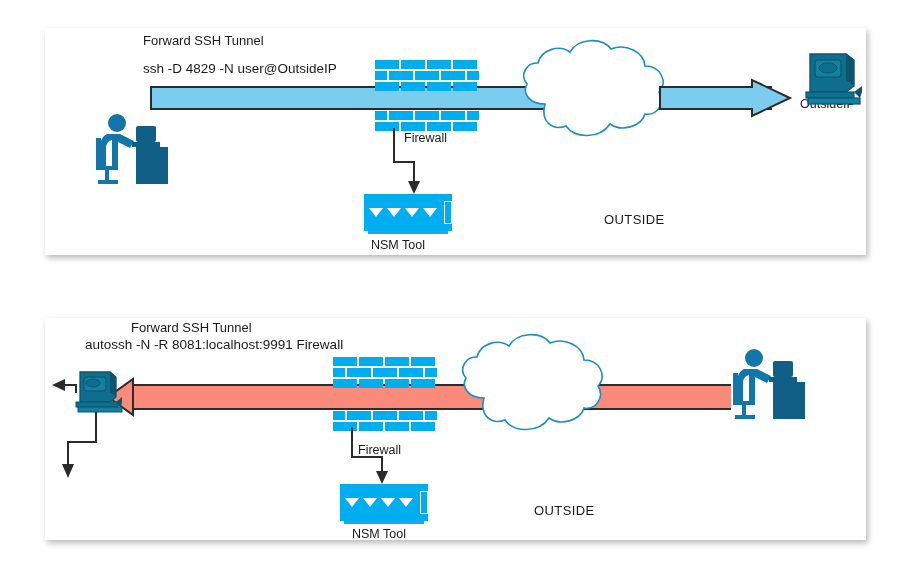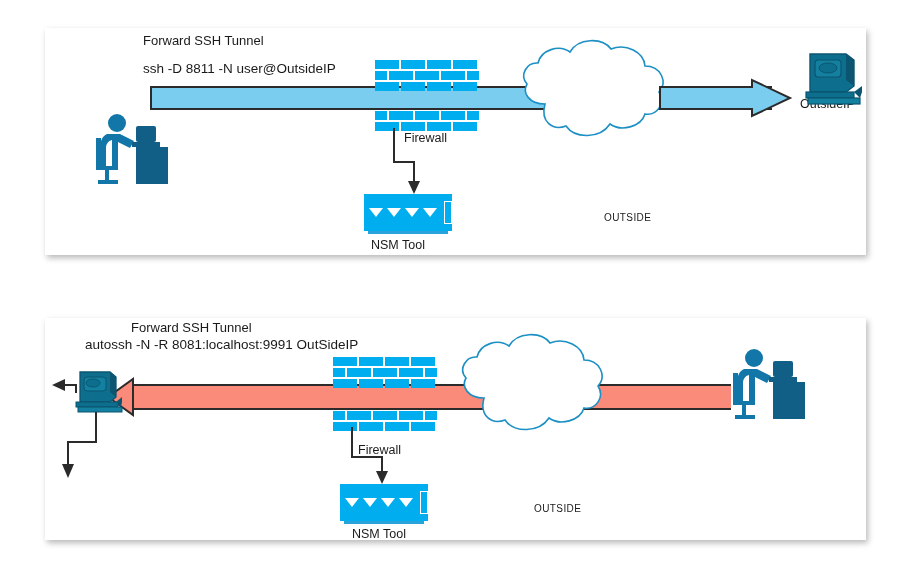--- a/index.html
+++ b/index.html
@@ -32,21 +32,21 @@
   
   .label {
     position: absolute;
     color: #1a1a1a;
     white-space: nowrap;
     font-family: "Liberation Sans", sans-serif;
   }
   .title-label   { font-size: 13px; }
   .cmd-label     { font-size: 13.5px; }
   .small-label   { font-size: 12.5px; }
-  .outside-label { font-size: 10px; letter-spacing: 0.4px; }
+  .outside-label { font-size: 13px; letter-spacing: 0.4px; }
 
   
   .bar {
     position: absolute;
     border-top: 2px solid #2b2b2b;
     border-bottom: 2px solid #2b2b2b;
     box-sizing: border-box;
   }
   .bar-blue { background: #7ACDEF; }
   .bar-red  { background: #FA8A79; }
@@ -128,21 +128,21 @@
 </style>
 </head>
 <body>
 
 <div class="stage">
 
   <div class="panel" id="panel-forward"></div>
 
   <div class="label title-label" style="left:143px; top:33px;">Forward SSH Tunnel</div>
 
-  <div class="label cmd-label" style="left:143px; top:61px;">ssh -D  8811 -N user@OutsideIP</div>
+  <div class="label cmd-label" style="left:143px; top:61px;">ssh -D  4829 -N user@OutsideIP</div>
 
   <div class="bar bar-blue" style="left:150px; top:86px; width:622px; height:24px;"></div>
   <div class="bar-cap-left" style="left:150px; top:86px; height:24px; width:2px;"></div>
 
   <div class="firewall" style="left:375px; top:60px;">
     <div class="brick-row">
       <div class="brick" style="width:24px"></div>
         <div class="brick" style="width:24px"></div>
       <div class="brick" style="width:24px"></div>
         <div class="brick" style="width:24px"></div>
@@ -191,21 +191,21 @@
   <div class="label small-label" style="left:371px; top:238px;">NSM Tool</div>
 
   <div class="label outside-label" style="left:604px; top:212px;">OUTSIDE</div>
 
   <div class="label small-label" style="left:800px; top:97px;">OutsideIP</div>
 
   <div class="panel" id="panel-reverse"></div>
 
   <div class="label title-label" style="left:131px; top:320px;">Forward SSH Tunnel</div>
 
-  <div class="label cmd-label" style="left:85px; top:337px;">autossh  -N -R 8081:localhost:9991 OutSideIP</div>
+  <div class="label cmd-label" style="left:85px; top:337px;">autossh  -N -R 8081:localhost:9991 Firewall</div>
 
   <div class="bar bar-red" style="left:133px; top:384px; width:598px; height:26px;"></div>
 
   <div class="firewall" style="left:333px; top:357px;">
     <div class="brick-row">
       <div class="brick" style="width:24px"></div>
         <div class="brick" style="width:24px"></div>
       <div class="brick" style="width:24px"></div>
         <div class="brick" style="width:24px"></div>
     </div>

